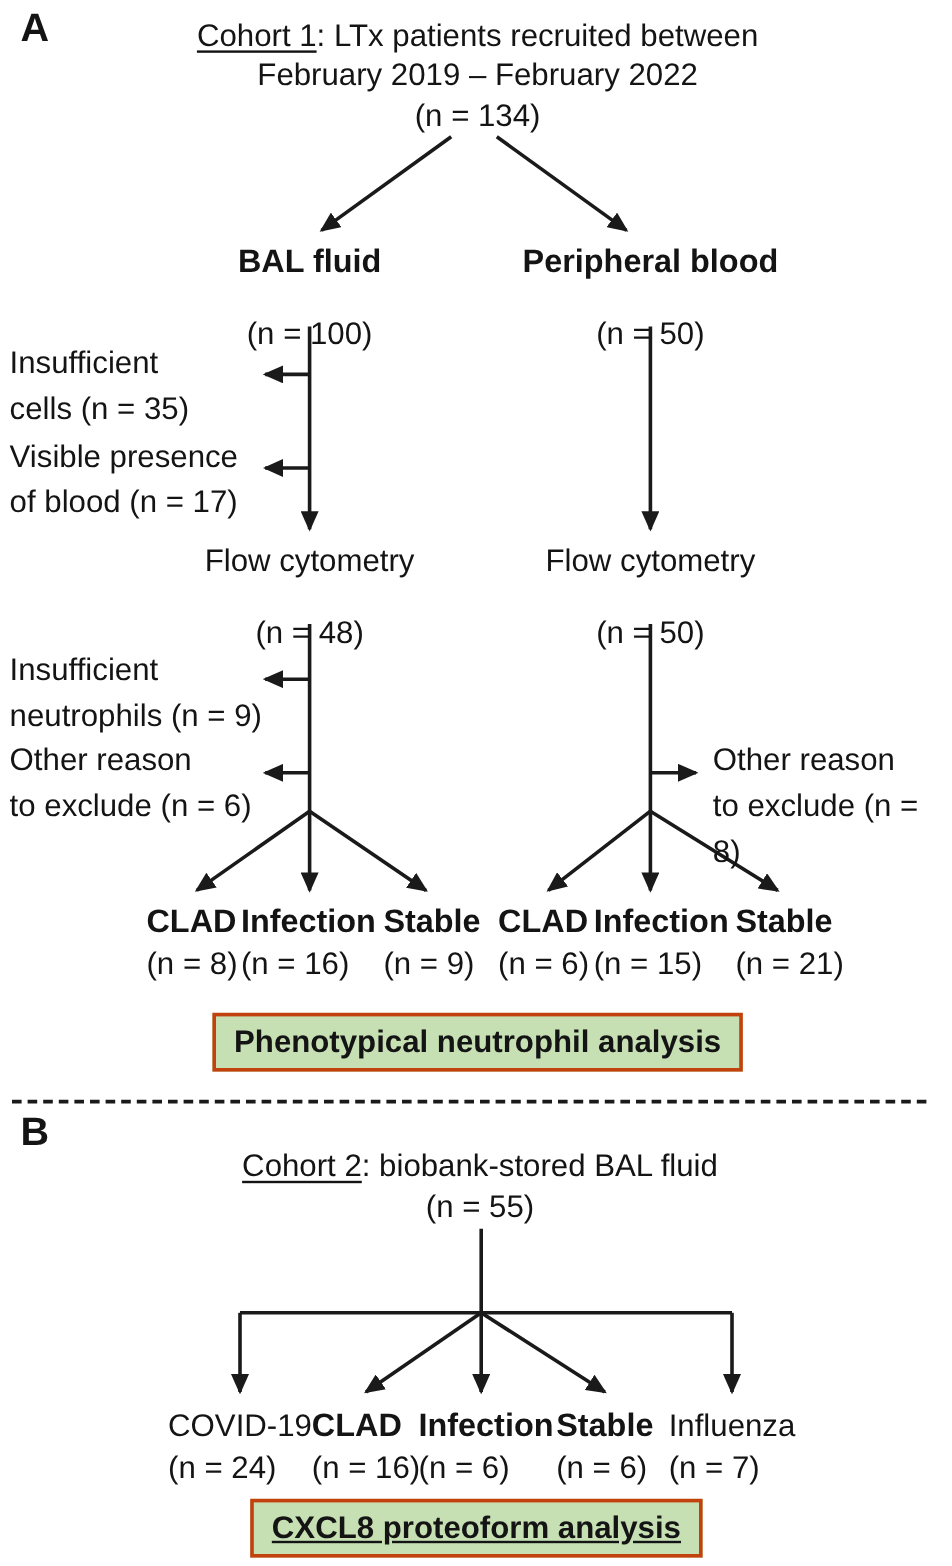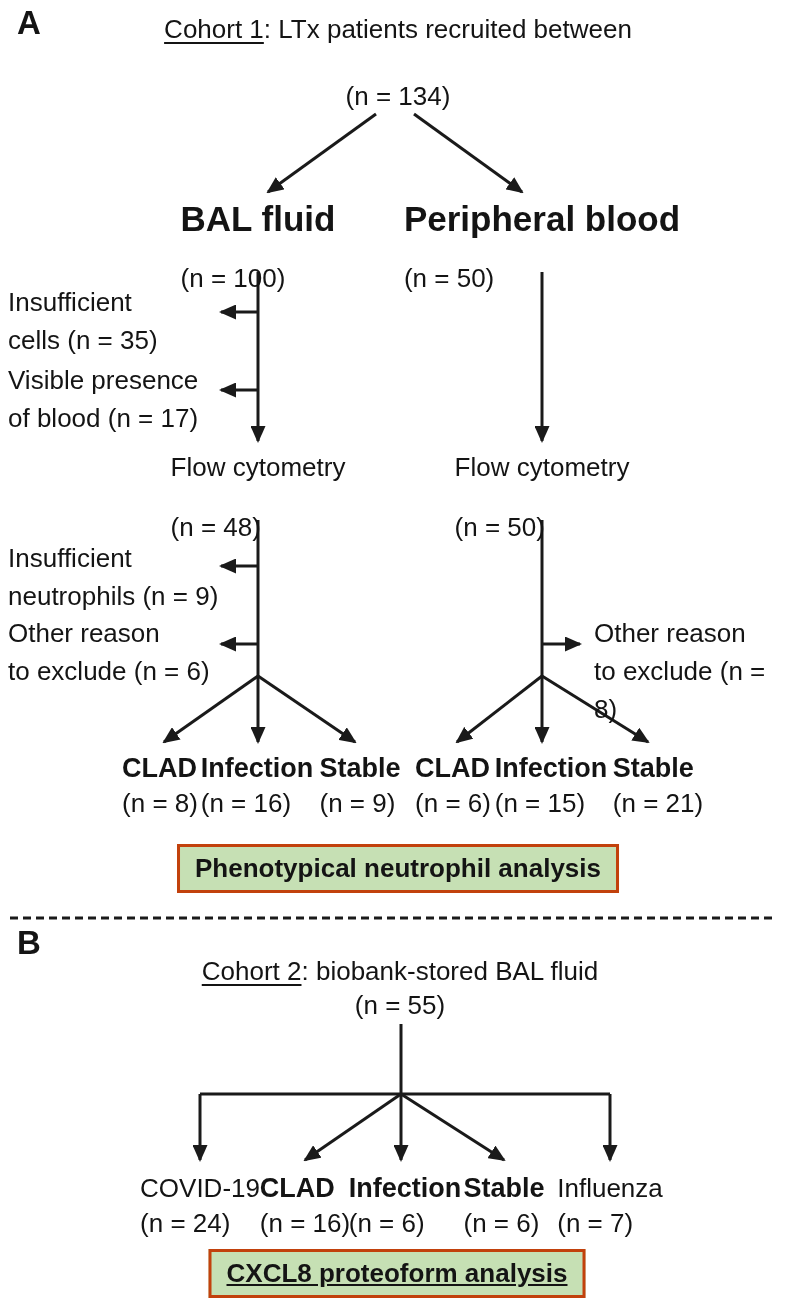--- a/index.html
+++ b/index.html
@@ -1,23 +1,23 @@
 <!DOCTYPE html>
 <html><head>
 <meta charset="utf-8">
 <style>
   html,body { margin:0; padding:0; background:#ffffff; }
   body { font-family:"Liberation Sans", sans-serif; color:#141414; }
   .canvas { position:relative; width:793px; height:1305px; background:#ffffff; overflow:hidden; }
   .arrows { position:absolute; left:0; top:0; width:793px; height:1305px; }
   .panel-letter { position:absolute; font-size:33px; font-weight:bold; line-height:33px; }
-  .cx { position:absolute; transform:translateX(-50%); text-align:left; white-space:nowrap; }
+  .cx { position:absolute; transform:translateX(-50%); text-align:center; white-space:nowrap; }
   .t { font-size:26px; line-height:33px; }
   .u { text-decoration:underline; text-underline-offset:4px; }
-  .node .name { font-size:35px; font-weight:bold; line-height:33px; }
+  .node .name { font-size:27px; font-weight:bold; line-height:33px; }
   .node .plain-name { font-size:26px; line-height:33px; }
   .node .n { font-size:26px; line-height:33px;margin-top:27px; }
   .excl { position:absolute; font-size:26px; line-height:38px; white-space:pre-line; }
   .group { position:absolute; transform:translateX(-50%); text-align:left; white-space:nowrap; }
   .group .name { font-size:27px; font-weight:bold; line-height:34px; }
   .group .plain-name { font-size:26px; line-height:34px; }
   .group .n { font-size:26px; line-height:33px; margin-top:2px; }
   .analysis-box { position:absolute; transform:translateX(-50%); background:#c6e0b4;
     border:3px solid #c2410c; font-size:26px; font-weight:bold; padding:6px 15px; white-space:nowrap; }
 </style>
@@ -65,20 +65,21 @@
       <line x1="401" y1="1094" x2="305" y2="1160" marker-end="url(#ah)"></line>
       <line x1="401" y1="1094" x2="504" y2="1160" marker-end="url(#ah)"></line>
     </g>
   </svg>
 
   <div class="panel-letter" style="left:17px; top:6px;">A</div>
 
   <div class="cx t" style="left:398px; top:13px;">
     <span class="u">Cohort 1</span><span>: LTx patients recruited between</span>
   </div>
+  <div class="cx t" style="left:398px; top:46px;">February 2019 – February 2022</div>
   <div class="cx t" style="left:398px; top:80px;">(n = 134)</div>
 
   <div class="cx node" style="left:258px; top:202px;">
     <div class="name">BAL fluid</div>
     <div class="n">(n = 100)</div>
   </div>
   <div class="cx node" style="left:542px; top:202px;">
     <div class="name">Peripheral blood</div>
     <div class="n">(n = 50)</div>
   </div>

